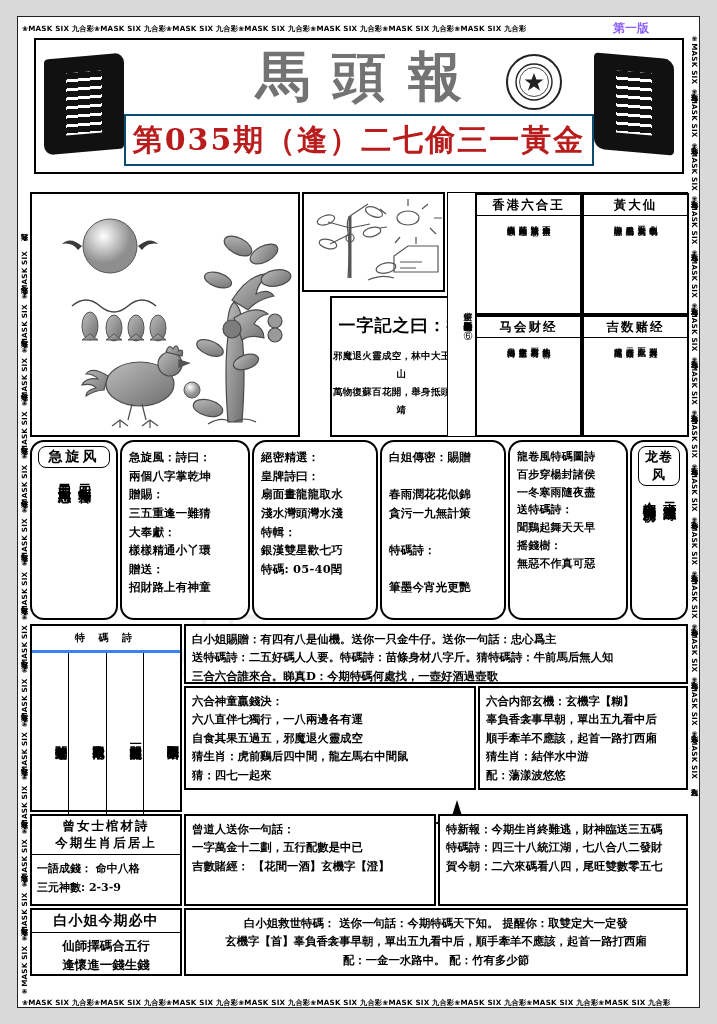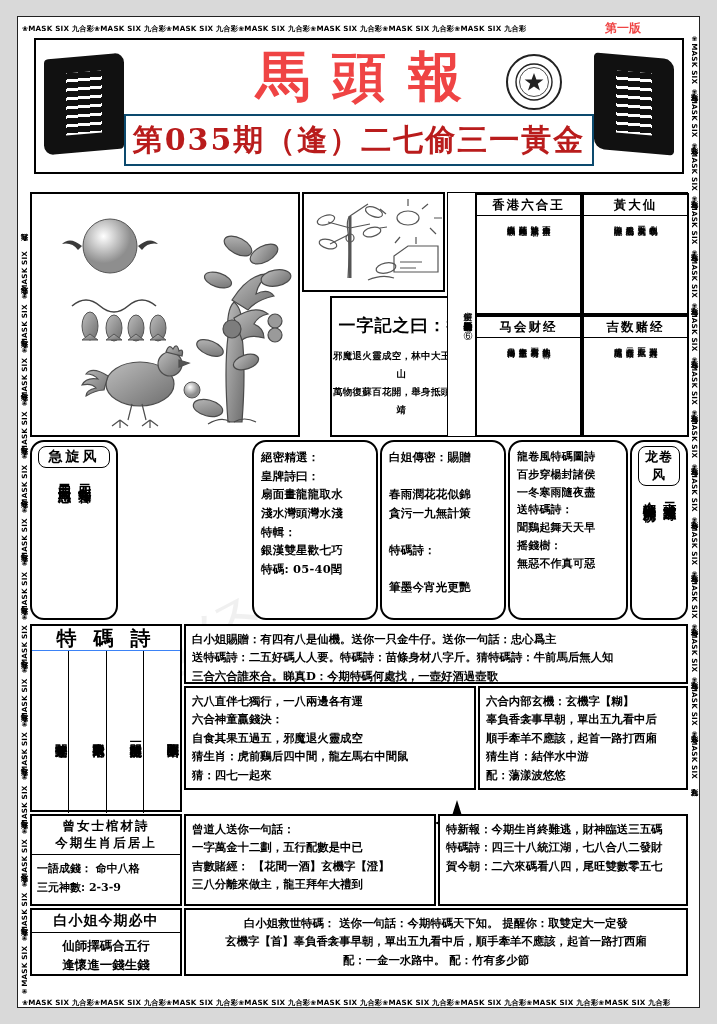--- a/index.html
+++ b/index.html
@@ -33,22 +33,22 @@
     position:absolute;left:22px;top:996px;width:673px;height:13px;
     display:flex;align-items:center;
   }
   .ribbon-left,.ribbon-right{
     position:absolute;top:34px;height:962px;width:13px;
     writing-mode:vertical-rl;
   }
   .ribbon-left{left:20px;transform:rotate(180deg);}
   .ribbon-right{left:686px;}
   .edition{
-    position:absolute;right:76px;top:20px;font-size:12px;font-weight:bold;
-    font-family:"DejaVu Sans","Liberation Serif",serif;color:#ef4444;
+    position:absolute;right:68px;top:20px;font-size:12px;font-weight:bold;
+    font-family:"DejaVu Sans","Liberation Serif",serif;color:#8b5cf6;
   }
 
   
   .masthead{
     position:absolute;left:34px;top:38px;width:650px;height:136px;
     border:2px solid #000;background:#fff;box-sizing:border-box;
   }
   .flag{
     position:absolute;top:16px;width:80px;height:96px;background:#111;
     border-radius:4px 10px 4px 10px;
@@ -57,21 +57,21 @@
   .flag.r{right:8px;transform:skewY(5deg);}
   .flag:after{
     content:"";position:absolute;left:22px;top:16px;width:36px;height:62px;
     background:
       repeating-linear-gradient(180deg,transparent 0 6px,#fff 6px 9px);
   }
   .title-cn{
     position:absolute;left:0;right:0;top:8px;text-align:center;
     font-family:"DejaVu Serif","Liberation Serif",serif;
     font-weight:bold;font-size:54px;letter-spacing:22px;
-    text-indent:22px;color:#ef4444;line-height:1.05;
+    text-indent:22px;color:#737373;line-height:1.05;
   }
   .seal{
     position:absolute;right:120px;top:14px;width:52px;height:52px;
     border:2px solid #222;border-radius:50%;
     display:flex;align-items:center;justify-content:center;
     font-size:22px;color:#222;
   }
   .issue-bar{
     position:absolute;left:88px;right:88px;bottom:6px;height:48px;
     border:2px solid #0c4a6e;background:#fff;
@@ -146,22 +146,22 @@
     font-family:"DejaVu Serif","Liberation Serif",serif;
   }
   .ptxt{padding:6px 7px 0;font-size:11.5px;line-height:1.62;font-weight:bold;
     font-family:"DejaVu Serif","Liberation Serif",serif;letter-spacing:.2px;}
   .ptxt div{white-space:nowrap;}
 
   
   .row3{position:absolute;left:0;top:432px;width:658px;height:368px;}
   .tm{position:absolute;left:0;top:0;width:152px;height:188px;}
   .tm-head{
-    height:24px;border-bottom:1px solid #3b82f6;display:flex;
-    align-items:center;justify-content:center;font-weight:bold;font-size:20px;
+    height:24px;border-bottom:3px solid #3b82f6;display:flex;
+    align-items:center;justify-content:center;font-weight:bold;font-size:10px;
     letter-spacing:5px;font-family:"DejaVu Serif","Liberation Serif",serif;}
   .tm-body{display:flex;flex-direction:row-reverse;height:162px;}
   .tm-body span{
     flex:1;border-left:1px solid #000;writing-mode:vertical-rl;
     text-orientation:upright;font-size:12px;line-height:1.22;font-weight:bold;
     display:flex;justify-content:center;padding-top:6px;
     font-family:"DejaVu Serif","Liberation Serif",serif;}
   .tm-body span:last-child{border-left:none;}
 
   .zeng{position:absolute;left:0;top:190px;width:152px;height:92px;}
@@ -375,20 +375,32 @@
 
     <div class="row2">
       <div class="card" style="left:0;width:88px">
         <div class="cap">急旋风</div>
         <div class="vcols" style="height:136px">
           <span>二七四八報官知</span>
           <span>二二四五同感恩</span>
         </div>
       </div>
 
+      <div class="card" style="left:90px;width:130px">
+        <div class="ptxt">
+          <div>急旋風：詩曰：</div>
+          <div>兩個八字掌乾坤</div>
+          <div>贈賜：</div>
+          <div>三五重逢一難猜</div>
+          <div>大奉獻：</div>
+          <div>樣樣精通小丫環</div>
+          <div>贈送：</div>
+          <div>招財路上有神童</div>
+        </div>
+      </div>
 
       <div class="card" style="left:222px;width:126px">
         <div class="ptxt">
           <div>絕密精選：</div>
           <div>皇牌詩曰：</div>
           <div>扇面畫龍龍取水</div>
           <div>淺水灣頭灣水淺</div>
           <div>特輯：</div>
           <div>銀漢雙星歡七巧</div>
           <div>特碼: 05-40閏</div>
@@ -461,40 +473,39 @@
         </div>
       </div>
 
       <div class="tb bx2 wide">
         <div>白小姐賜贈：有四有八是仙機。送你一只金牛仔。送你一句話：忠心爲主</div>
         <div>送特碼詩：二五好碼人人要。特碼詩：苗條身材八字斤。猜特碼詩：牛前馬后無人知</div>
         <div>三合六合誰來合。睇真D：今期特碼何處找，一壺好酒過壺歌</div>
       </div>
 
       <div class="tb bx2 mid-l">
+        <div>六合神童贏錢決：</div>
         <div>六八直伴七獨行，一八兩邊各有運</div>
-        <div>六合神童贏錢決：</div>
         <div>自食其果五過五，邪魔退火靈成空</div>
         <div>猜生肖：虎前鷄后四中間，龍左馬右中間鼠</div>
         <div>猜：四七一起來</div>
       </div>
 
       <div class="tb bx2 mid-r">
         <div>六合内部玄機：玄機字【糊】</div>
         <div>辜負香衾事早朝，單出五九看中后</div>
         <div>順手牽羊不應該，起首一路打西廂</div>
         <div>猜生肖：結伴水中游</div>
         <div>配：蕩漾波悠悠</div>
       </div>
 
       <div class="tb bx2 low-l">
         <div>曾道人送你一句話：</div>
         <div>一字萬金十二劃，五行配數是中已</div>
         <div>吉數賭經： 【花間一酒】玄機字【澄】</div>
-        <div>三八分離來做主，龍王拜年大禮到</div>
       </div>
 
       <div class="tb bx2 low-r">
         <div>特新報：今期生肖終難逃，財神臨送三五碼</div>
         <div>特碼詩：四三十八統江湖，七八合八二發財</div>
         <div>賀今朝：二六來碼看八四，尾旺雙數零五七</div>
       </div>
 
       <div class="tb bx2 bot">
         <div>白小姐救世特碼： 送你一句話：今期特碼天下知。 提醒你：取雙定大一定發</div>

